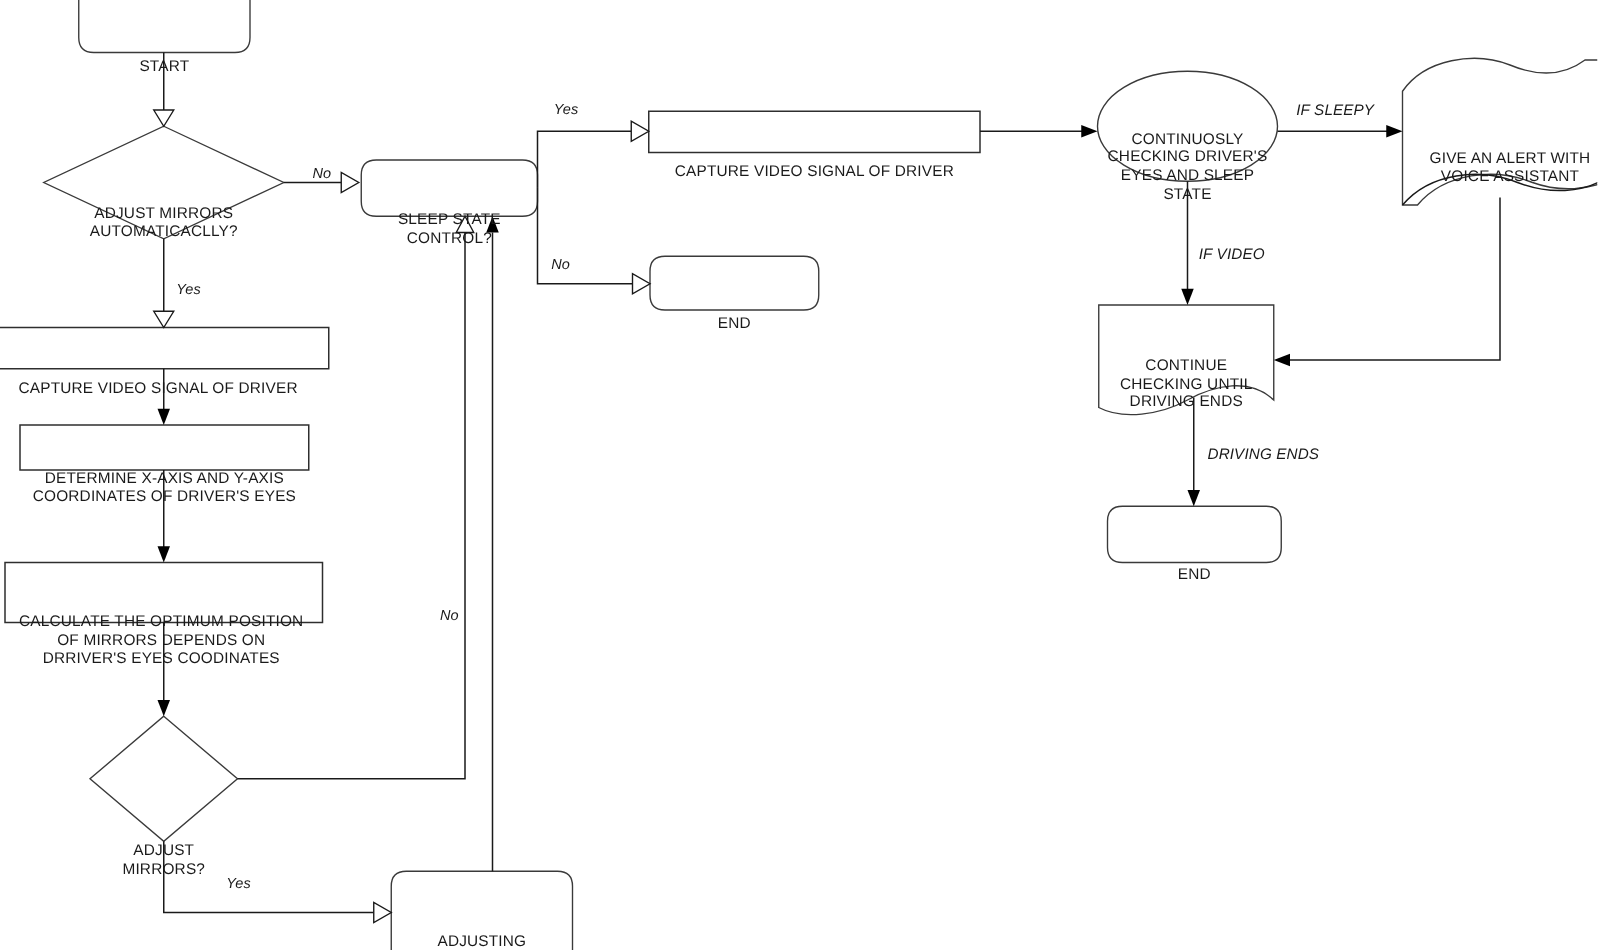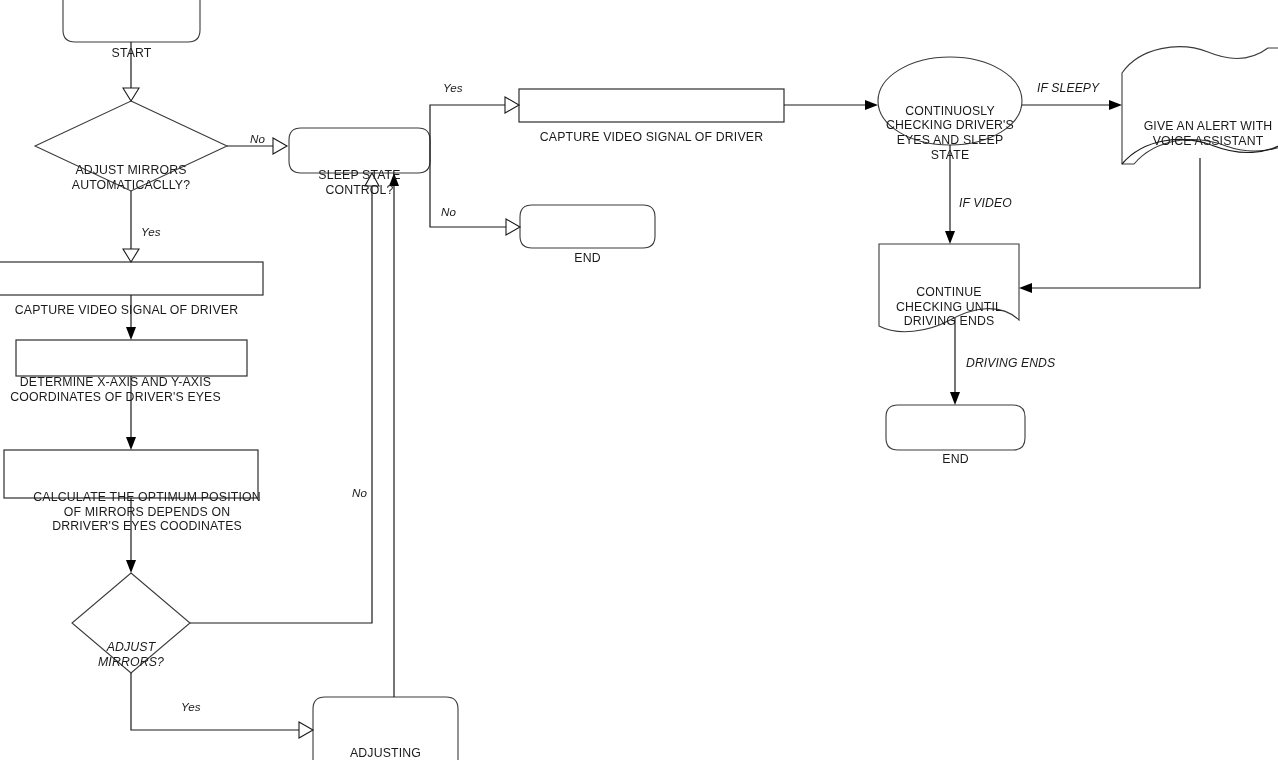--- a/index.html
+++ b/index.html
@@ -179,28 +179,28 @@
   <div class="node-label" style="left:63px; top:0px; width:137px; height:42px;">START</div>
 
   <div class="node-label" style="left:35px; top:124px; width:192px; height:44px;">ADJUST MIRRORS
 AUTOMATICACLLY?</div>
 
   <div class="node-label" style="left:289px; top:128px; width:141px; height:45px;text-align:center;">SLEEP STATE
 CONTROL?</div>
 
   <div class="node-label" style="left:-10px; top:262px; width:273px; height:33px;">CAPTURE VIDEO SIGNAL OF DRIVER</div>
 
-  <div class="node-label" style="left:0; top:340px; width:231px; height:36px;">DETERMINE X-AXIS AND Y-AXIS
+  <div class="node-label" style="left:16px; top:340px; width:231px; height:36px;">DETERMINE X-AXIS AND Y-AXIS
 COORDINATES OF DRIVER'S EYES</div>
 
-  <div class="node-label" style="left:20px; top:450px; width:254px; height:60px;">CALCULATE THE OPTIMUM POSITION
+  <div class="node-label" style="left:2px; top:450px; width:254px; height:60px;">CALCULATE THE OPTIMUM POSITION
 OF MIRRORS DEPENDS ON
 DRRIVER'S EYES COODINATES</div>
 
-  <div class="node-label" style="left:72px; top:601px; width:118px; height:44px;font-style:italic;">ADJUST
+  <div class="node-label" style="left:72px; top:634px; width:118px; height:44px;">ADJUST
 MIRRORS?</div>
 
   <div class="node-label" style="left:313px; top:706px; width:145px; height:45px;">ADJUSTING
 MIRRORS</div>
 
   <div class="node-label" style="left:519px; top:89px; width:265px; height:33px;">CAPTURE VIDEO SIGNAL OF DRIVER</div>
 
   <div class="node-label" style="left:520px; top:205px; width:135px; height:43px;">END</div>
 
   <div class="node-label" style="left:873px; top:71px; width:154px; height:60px;">CONTINUOSLY

